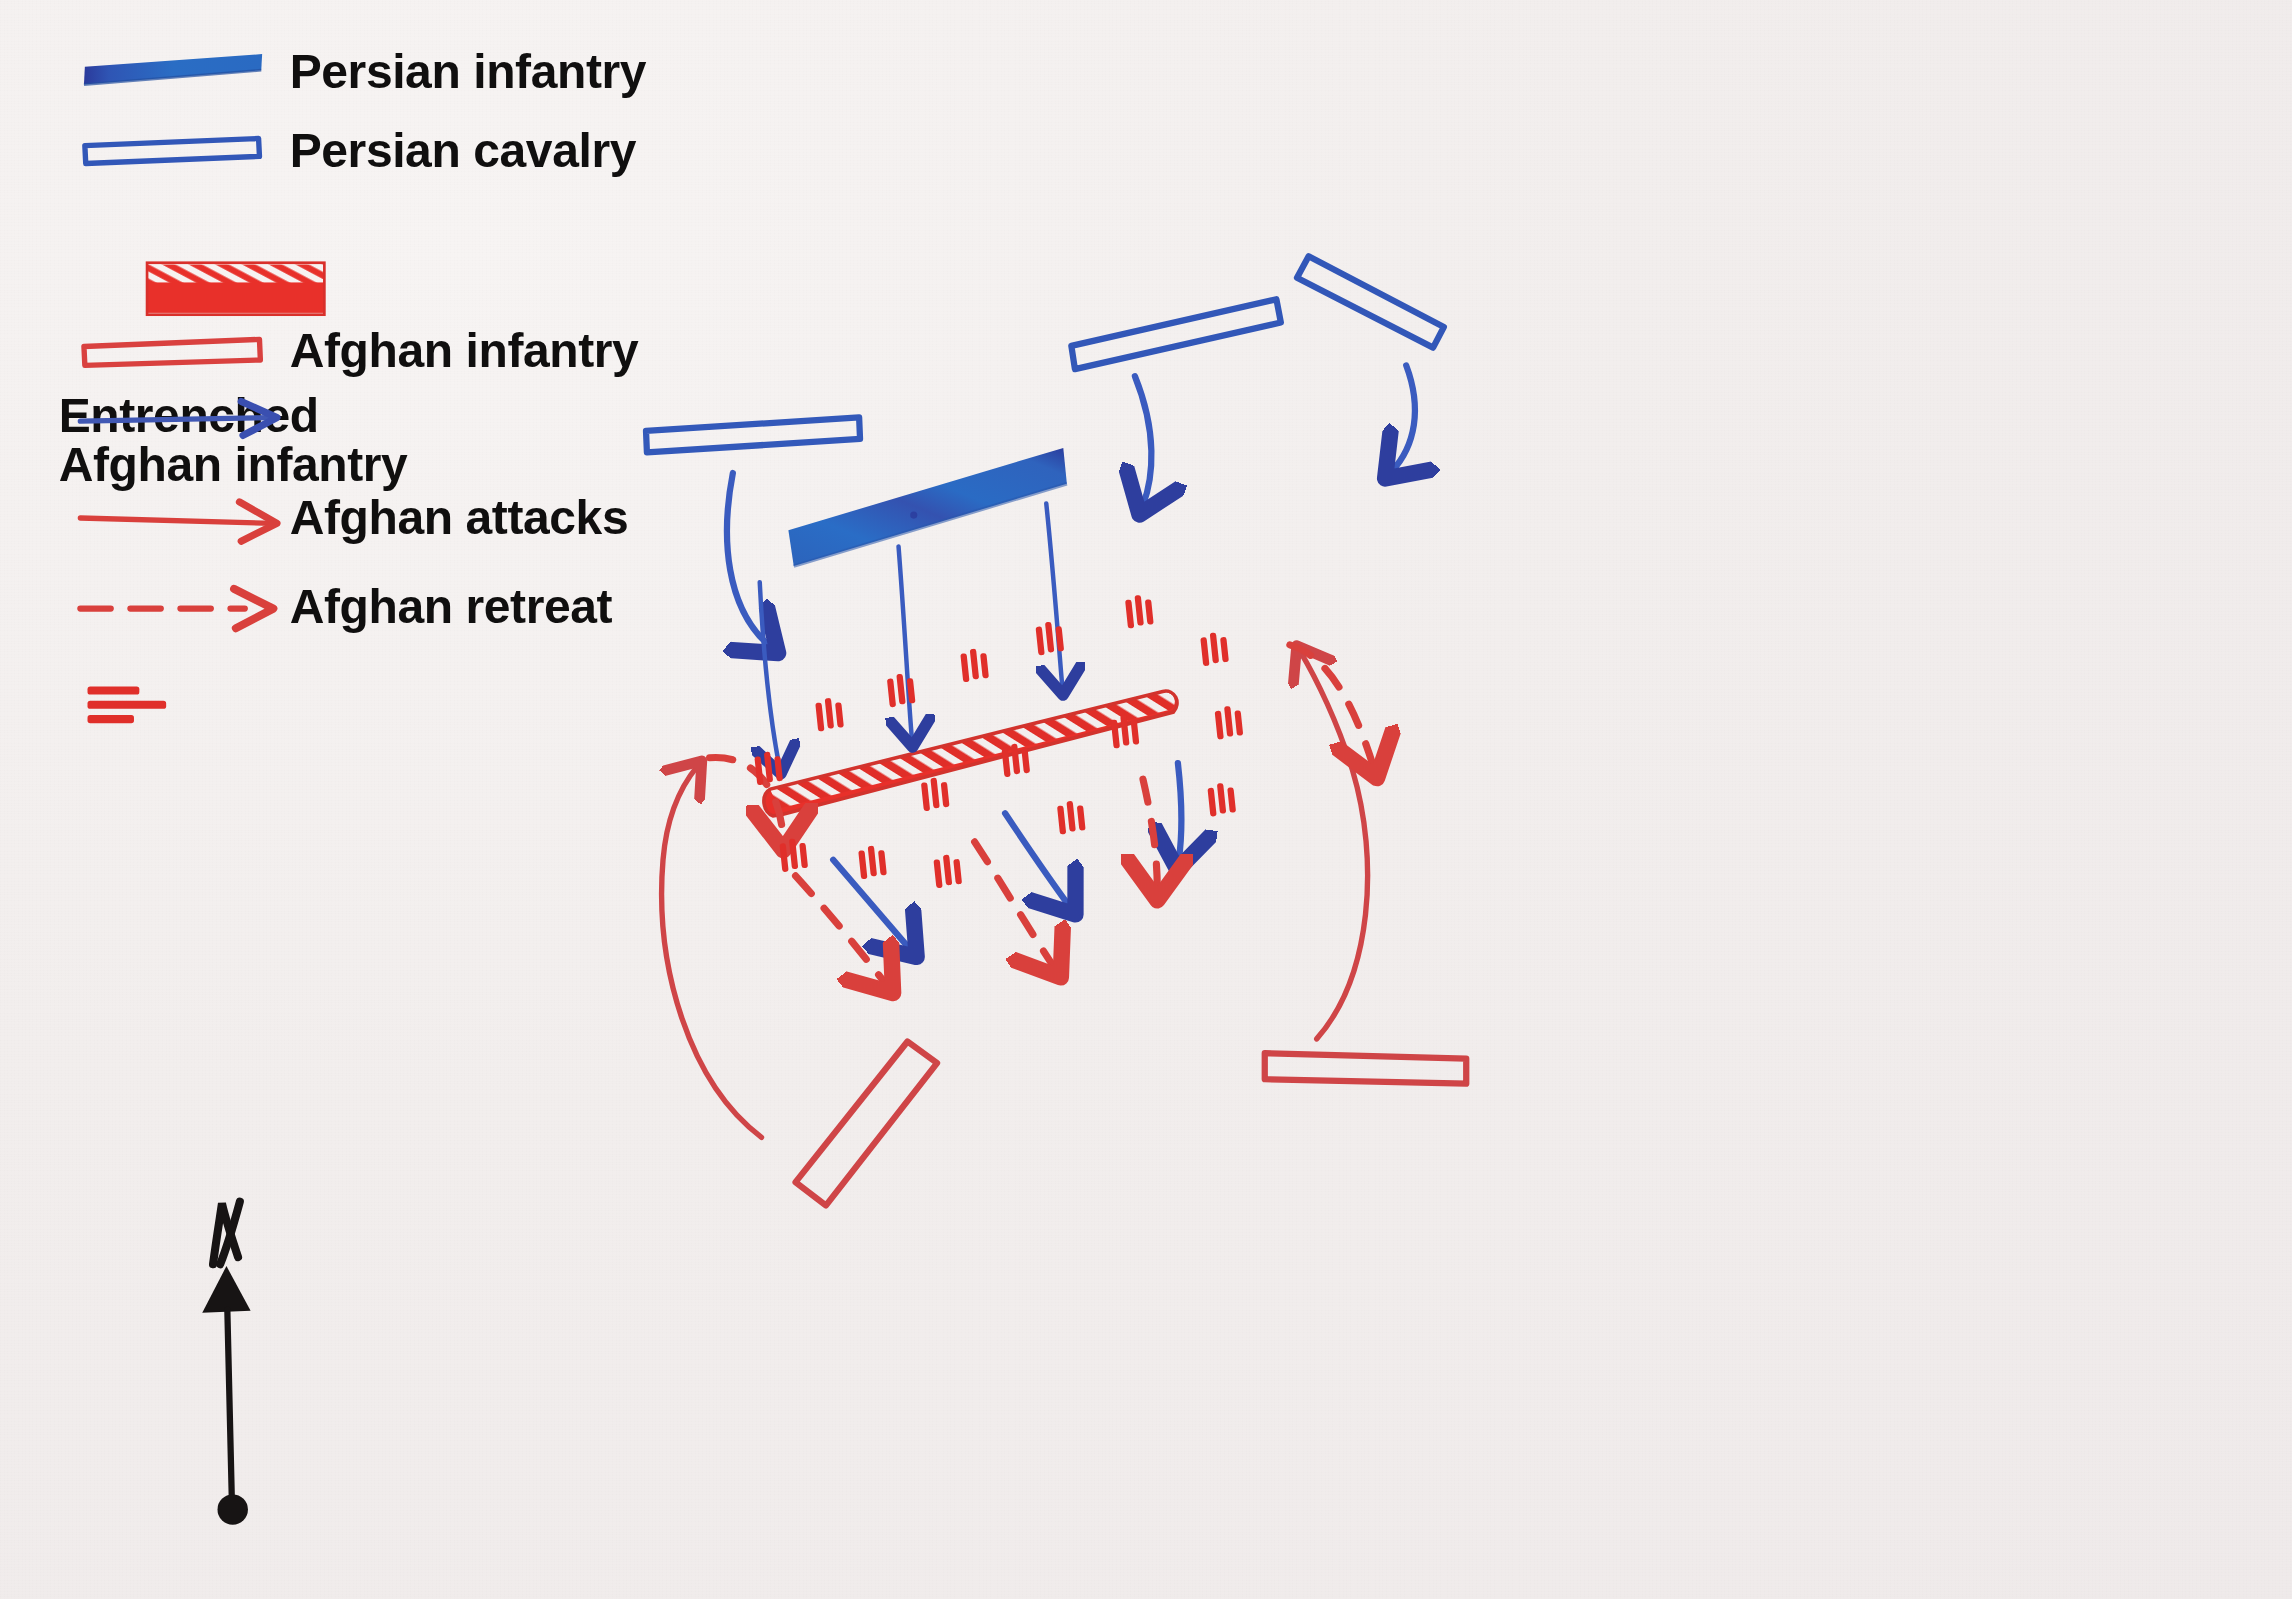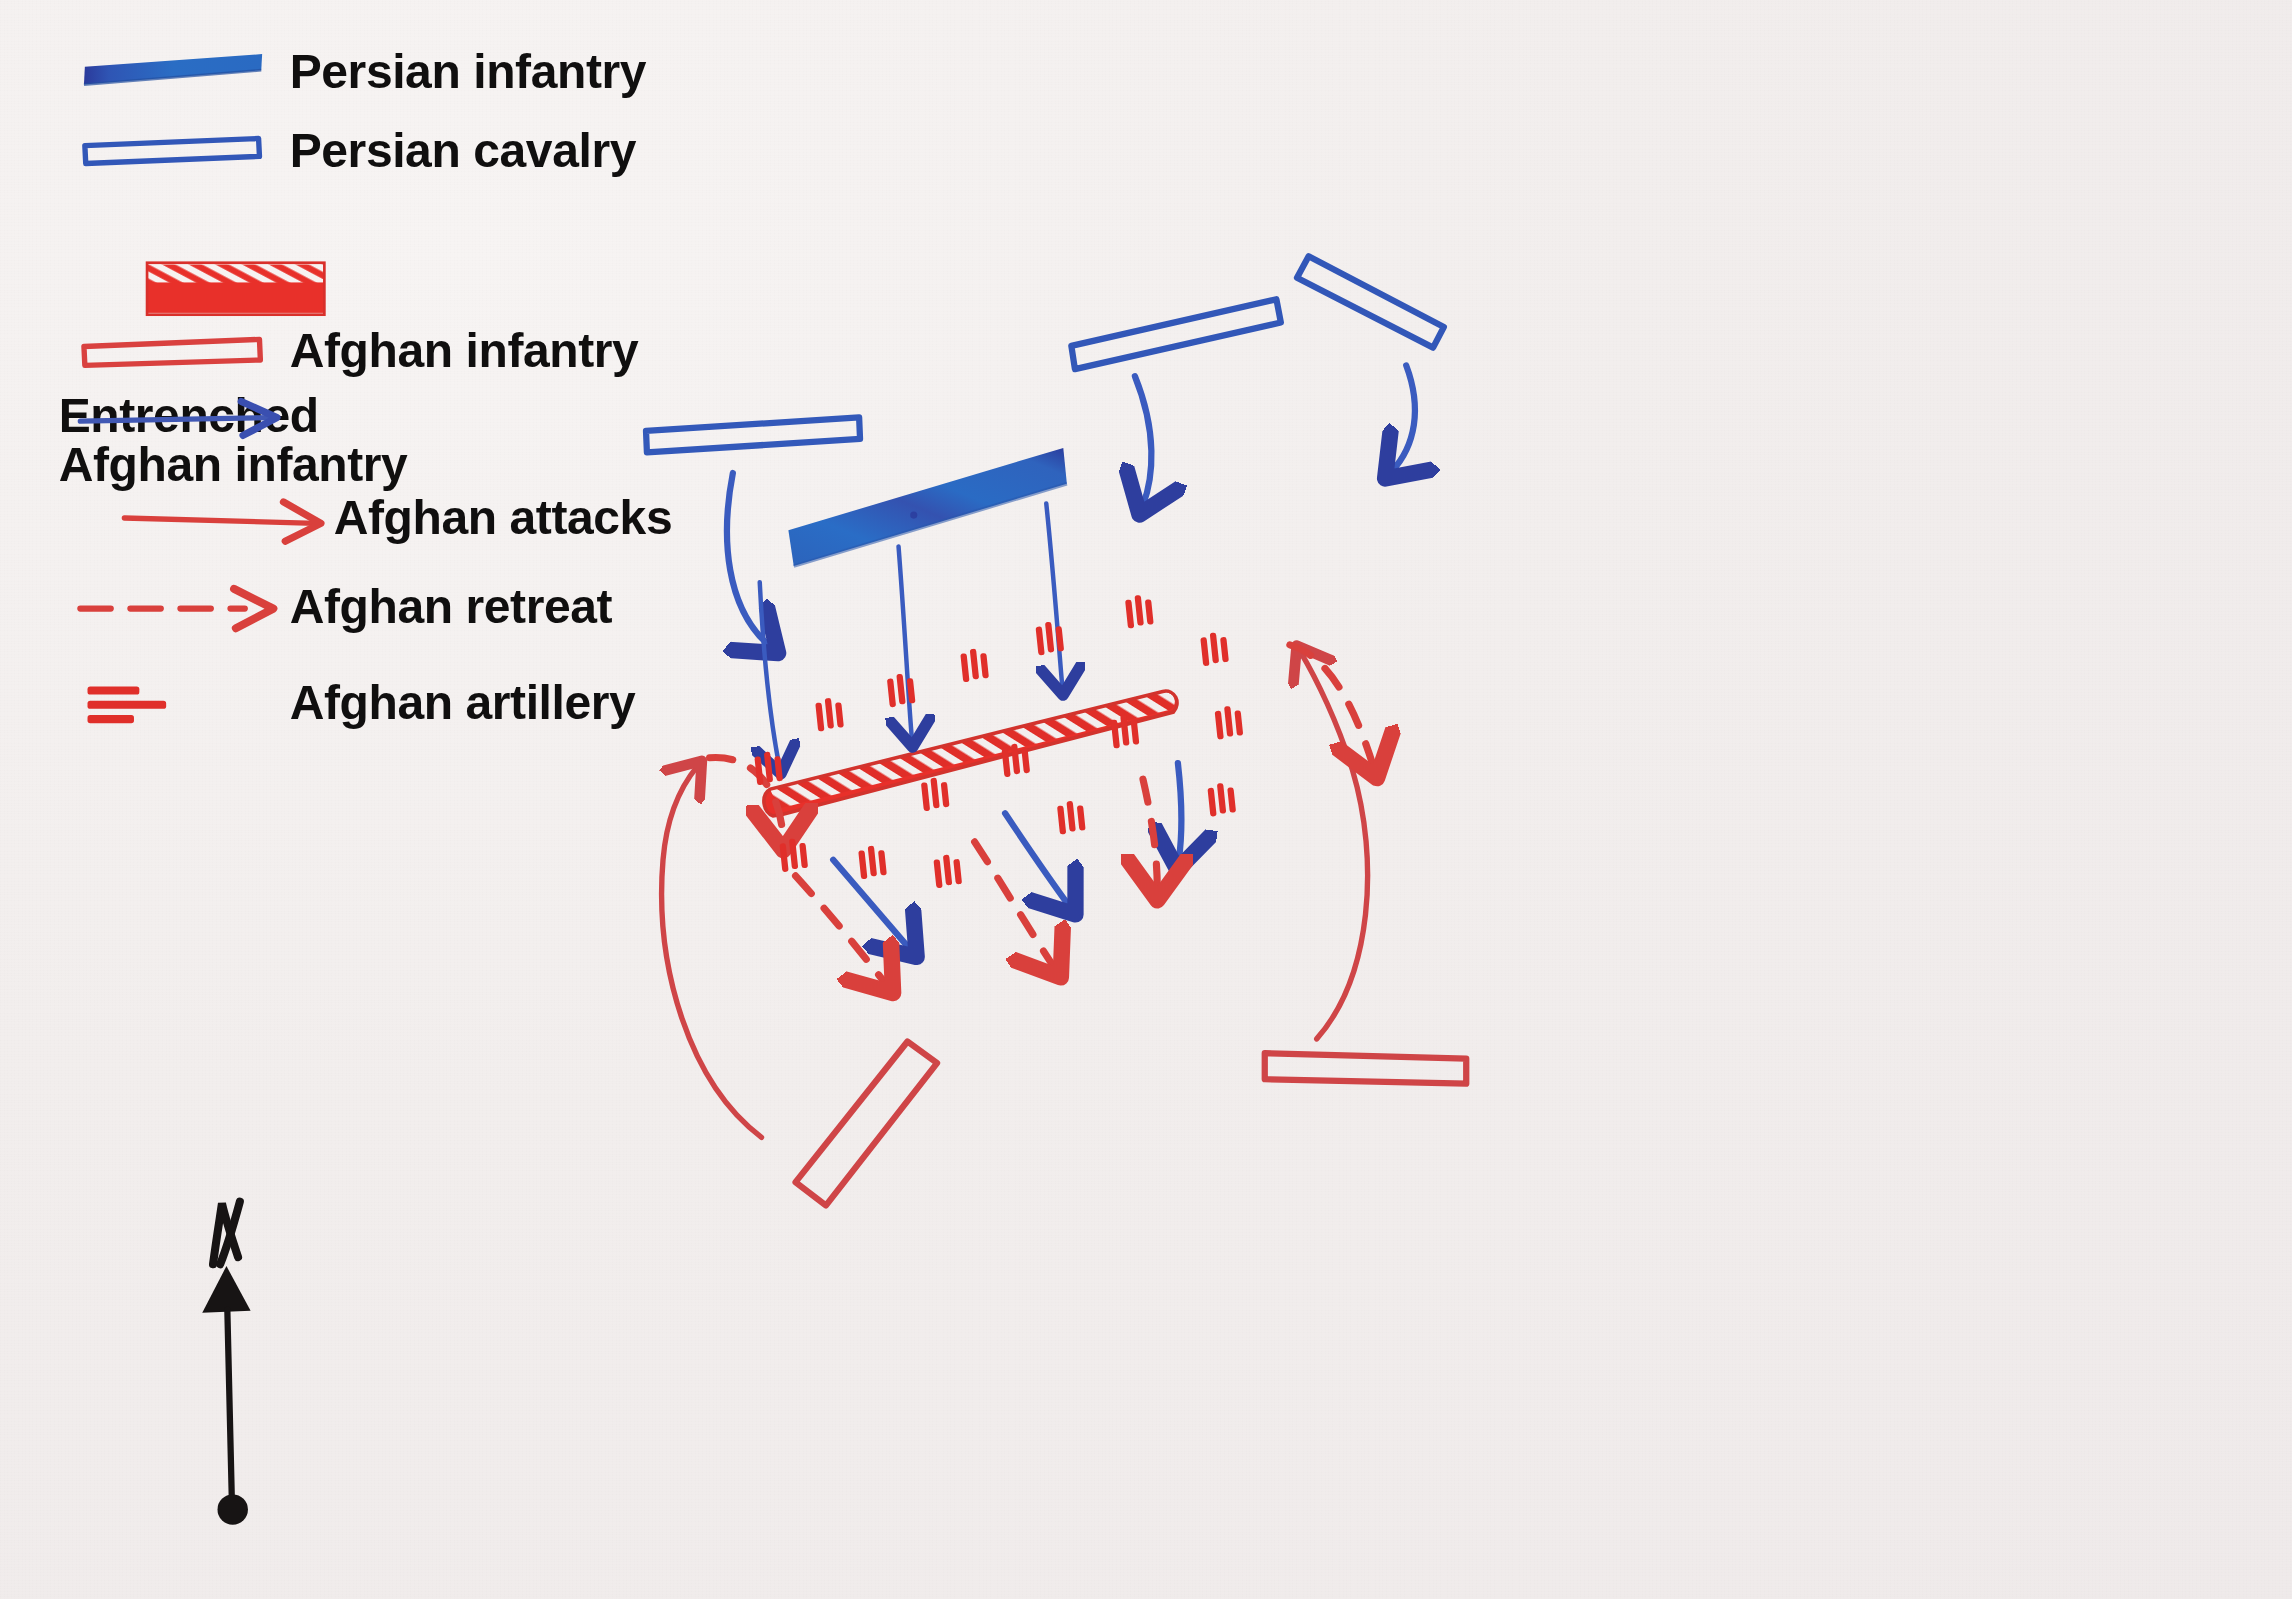--- a/index.html
+++ b/index.html
@@ -116,21 +116,21 @@
 
   <div class="legend-row" style="left:0;top:591px;margin-top:-204px;">
     <div class="legend-swatch">
       <svg width="210" height="54" viewBox="0 0 235 60">
         <path d="M6,38 L222,34" stroke="#4158b4" stroke-width="6" fill="none" stroke-linecap="round"></path>
         <path d="M186,16 L226,34 L188,54" stroke="#3a4fb0" stroke-width="8" fill="none" stroke-linecap="round" stroke-linejoin="round"></path>
       </svg>
     </div>
   </div>
 
-  <div class="legend-row" style="left:0;top:491px;margin-left:44px;">
+  <div class="legend-row" style="left:0;top:491px;">
     <div class="legend-swatch">
       <svg width="210" height="54" viewBox="0 0 235 60">
         <path d="M6,30 L220,36" stroke="#d9403c" stroke-width="6" fill="none" stroke-linecap="round"></path>
         <path d="M184,12 L226,36 L186,56" stroke="#d9403c" stroke-width="8" fill="none" stroke-linecap="round" stroke-linejoin="round"></path>
       </svg>
     </div>
     <div class="legend-label">Afghan attacks</div>
   </div>
 
   <div class="legend-row" style="left:0;top:578px;align-items:flex-end;">
@@ -144,21 +144,20 @@
   </div>
 
   <div class="legend-row" style="left:0;top:672px;">
     <div class="legend-swatch">
       <svg width="210" height="63" viewBox="0 0 235 70">
         <rect x="14" y="16" width="58" height="9" rx="3" fill="#e02f2a"></rect>
         <rect x="14" y="32" width="88" height="9" rx="3" fill="#e02f2a"></rect>
         <rect x="14" y="48" width="52" height="9" rx="3" fill="#e02f2a"></rect>
       </svg>
     </div>
-    <div class="legend-label">Afghan artillery</div>
   </div>
 </div>
 
 <div id="north">
   <svg width="224" height="385" viewBox="0 0 250 430">
 
     <g fill="none" stroke="#171414" stroke-width="9" stroke-linecap="round">
       <path d="M58,112 C62,82 66,58 68,44 C72,62 80,86 86,104"></path>
       <path d="M88,42 C82,64 74,92 66,112"></path>
     </g>

